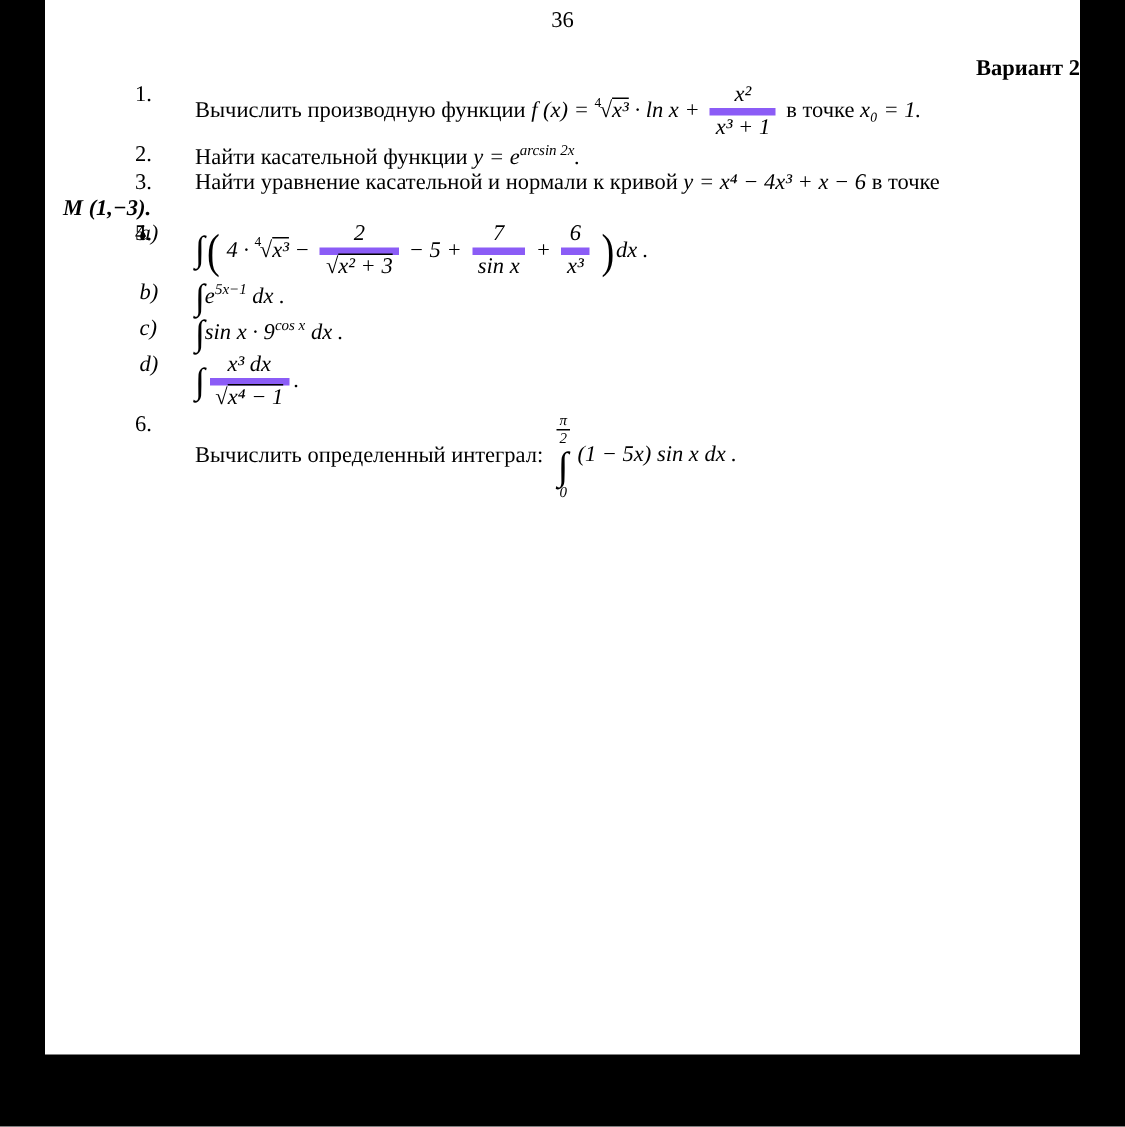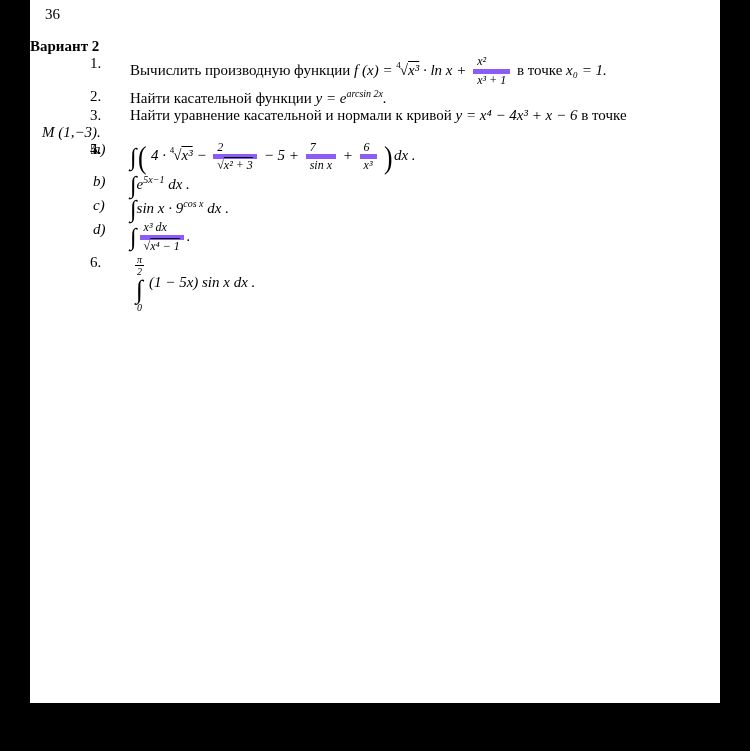--- a/index.html
+++ b/index.html
@@ -11,28 +11,28 @@
     font-family:"Liberation Serif", serif;
   }
   .paper{
     position:absolute;
     left:30px; top:0; width:690px; height:703px;
     background:#fff;
     color:#000;
     font-size:15px;
     overflow:hidden;
   }
-  .pagenum{margin:15px;margin-top:6px;}
-  .title{margin:0;margin-top:14px;text-align:left;font-weight:bold;}
+  .pagenum{margin:15px;margin-top:6px;text-align:center;}
+  .title{margin:0;margin-top:14px;text-align:right;font-weight:bold;}
   p.item{margin:0;position:relative;padding-left:100px;padding-right:8px;}
   .inum{position:absolute;left:60px;}
   .lbl{position:absolute;left:63px;font-style:italic;}
-  p.cont{margin:0;position:relative;padding-left:12px;padding-right:24px;}
+  p.cont{margin:0;position:relative;padding-left:12px;padding-right:24px;font-weight:bold;}
   .math{font-style:italic;white-space:nowrap;}
-  .frac{display:inline-block;vertical-align:middle;line-height:1.15;margin:0 3px;font-size:12px;}
+  .frac{display:inline-block;vertical-align:middle;text-align:center;line-height:1.15;margin:0 3px;font-size:15px;}
   .frac .fn{display:block;padding:0 4px;}
   .frac .fd{display:block;border-top:5px solid #8b5cf6;padding:0 4px;}
   .rad{white-space:nowrap;}
   .ridx{font-size:9px;vertical-align:7px;margin-right:-1px;font-style:normal;}
   .rsign{font-style:normal;}
   .rbody{text-decoration:overline;}
   sup.e{font-size:10px;}
   .int{font-style:normal;font-size:24px;vertical-align:middle;line-height:1;display:inline-block;}
   .bigp{font-style:normal;font-size:32px;vertical-align:middle;line-height:1;display:inline-block;transform:scaleX(0.8);}
   .dint{display:inline-flex;flex-direction:column;align-items:center;vertical-align:middle;line-height:1;margin:0 5px;font-style:normal;}
@@ -126,20 +126,21 @@
     <span class="math"><span class="int">∫</span><span>sin x · 9</span><sup class="e">cos x</sup> <span>dx .</span></span>
   </p>
 
   <p class="item it5d">
     <span class="lbl">d)</span>
     <span class="math"><span class="int">∫</span><span class="frac"><span class="fn">x³ dx</span><span class="fd"><span class="rsign">√</span><span class="rbody">x⁴ − 1</span></span></span><span>.</span></span>
   </p>
 
   <p class="item it6">
     <span class="inum">6.</span>
+    <span>Вычислить определенный интеграл:</span>
     <span class="math"><span class="dint">
           <span class="limfrac">
             <span class="n">π</span>
             <span class="d">2</span>
           </span>
           <span class="ig">∫</span>
           <span class="lb">0</span>
         </span><span>(1 − 5x) sin x dx .</span></span>
   </p>
 

